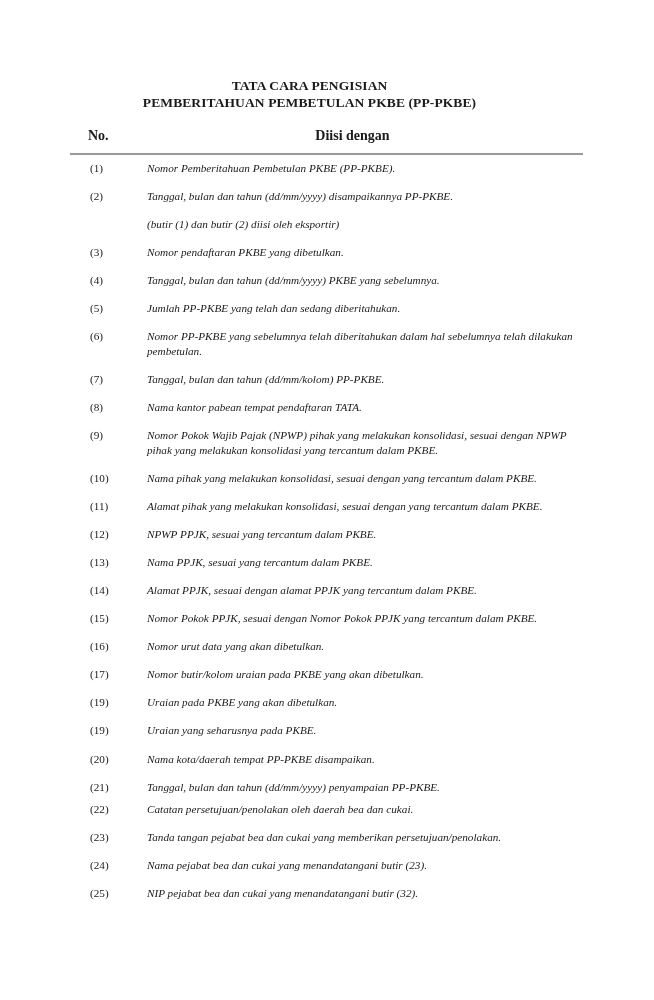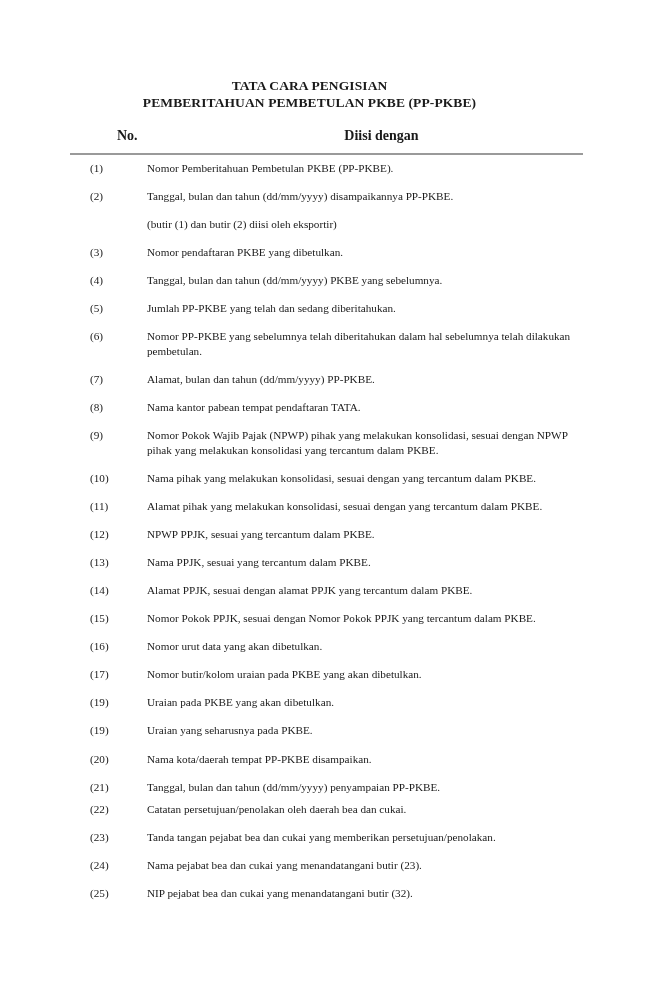--- a/index.html
+++ b/index.html
@@ -2,27 +2,27 @@
 <html><head>
 <meta charset="utf-8">
 <style>
   html, body { margin: 0; padding: 0; background: #ffffff; }
   body { width: 654px; height: 1000px; position: relative; overflow: hidden;
          font-family: "Liberation Serif", "DejaVu Serif", serif; color: #1a1a1a; }
   .title { position: absolute; left: 0; width: 619px; text-align: center;
            font-weight: bold; font-size: 13.5px; letter-spacing: 0.1px; }
   .t1 { top: 78px; }
   .t2 { top: 95px; }
-  .hdr { position: absolute; top: 128px; font-weight: bold; font-size: 14px; margin-left: 29px; }
+  .hdr { position: absolute; top: 128px; font-weight: bold; font-size: 14px; }
   .hdr-no { left: 88px; }
   .hdr-desc { left: 0; width: 643px; text-align: center; padding-left: 62px; box-sizing: border-box; }
   .rule { position: absolute; left: 70px; width: 513px; top: 153px; height: 2px; background: #9a9a9a; }
   .row { position: absolute; left: 0; width: 654px; font-size: 11.2px; line-height: 15px; }
   .row .num { position: absolute; left: 90px; width: 40px; }
-  .row .desc { position: absolute; left: 147px; width: 430px; }
+  .row .desc { position: absolute; left: 147px; width: 430px; font-style: italic; }
 </style>
 </head>
 <body>
 
 <div class="title t1">TATA CARA PENGISIAN</div>
 <div class="title t2">PEMBERITAHUAN PEMBETULAN PKBE (PP-PKBE)</div>
 
 <div class="hdr hdr-no">No.</div>
 <div class="hdr hdr-desc">Diisi dengan</div>
 <div class="rule"></div>
@@ -51,21 +51,21 @@
   <div class="row" style="top:301px">
       <span class="num">(5)</span>
       <span class="desc">Jumlah PP-PKBE yang telah dan sedang diberitahukan.</span>
     </div>
   <div class="row" style="top:329px">
       <span class="num">(6)</span>
       <span class="desc">Nomor PP-PKBE yang sebelumnya telah diberitahukan dalam hal sebelumnya telah dilakukan pembetulan.</span>
     </div>
   <div class="row" style="top:372px">
       <span class="num">(7)</span>
-      <span class="desc">Alamat, bulan dan tahun (dd/mm/yyyy) PP-PKBE.</span>
+      <span class="desc">Tanggal, bulan dan tahun (dd/mm/kolom) PP-PKBE.</span>
     </div>
   <div class="row" style="top:400px">
       <span class="num">(8)</span>
       <span class="desc">Nama kantor pabean tempat pendaftaran TATA.</span>
     </div>
   <div class="row" style="top:428px">
       <span class="num">(9)</span>
       <span class="desc">Nomor Pokok Wajib Pajak (NPWP) pihak yang melakukan konsolidasi, sesuai  dengan NPWP pihak yang melakukan konsolidasi yang tercantum dalam PKBE.</span>
     </div>
   <div class="row" style="top:471px">

